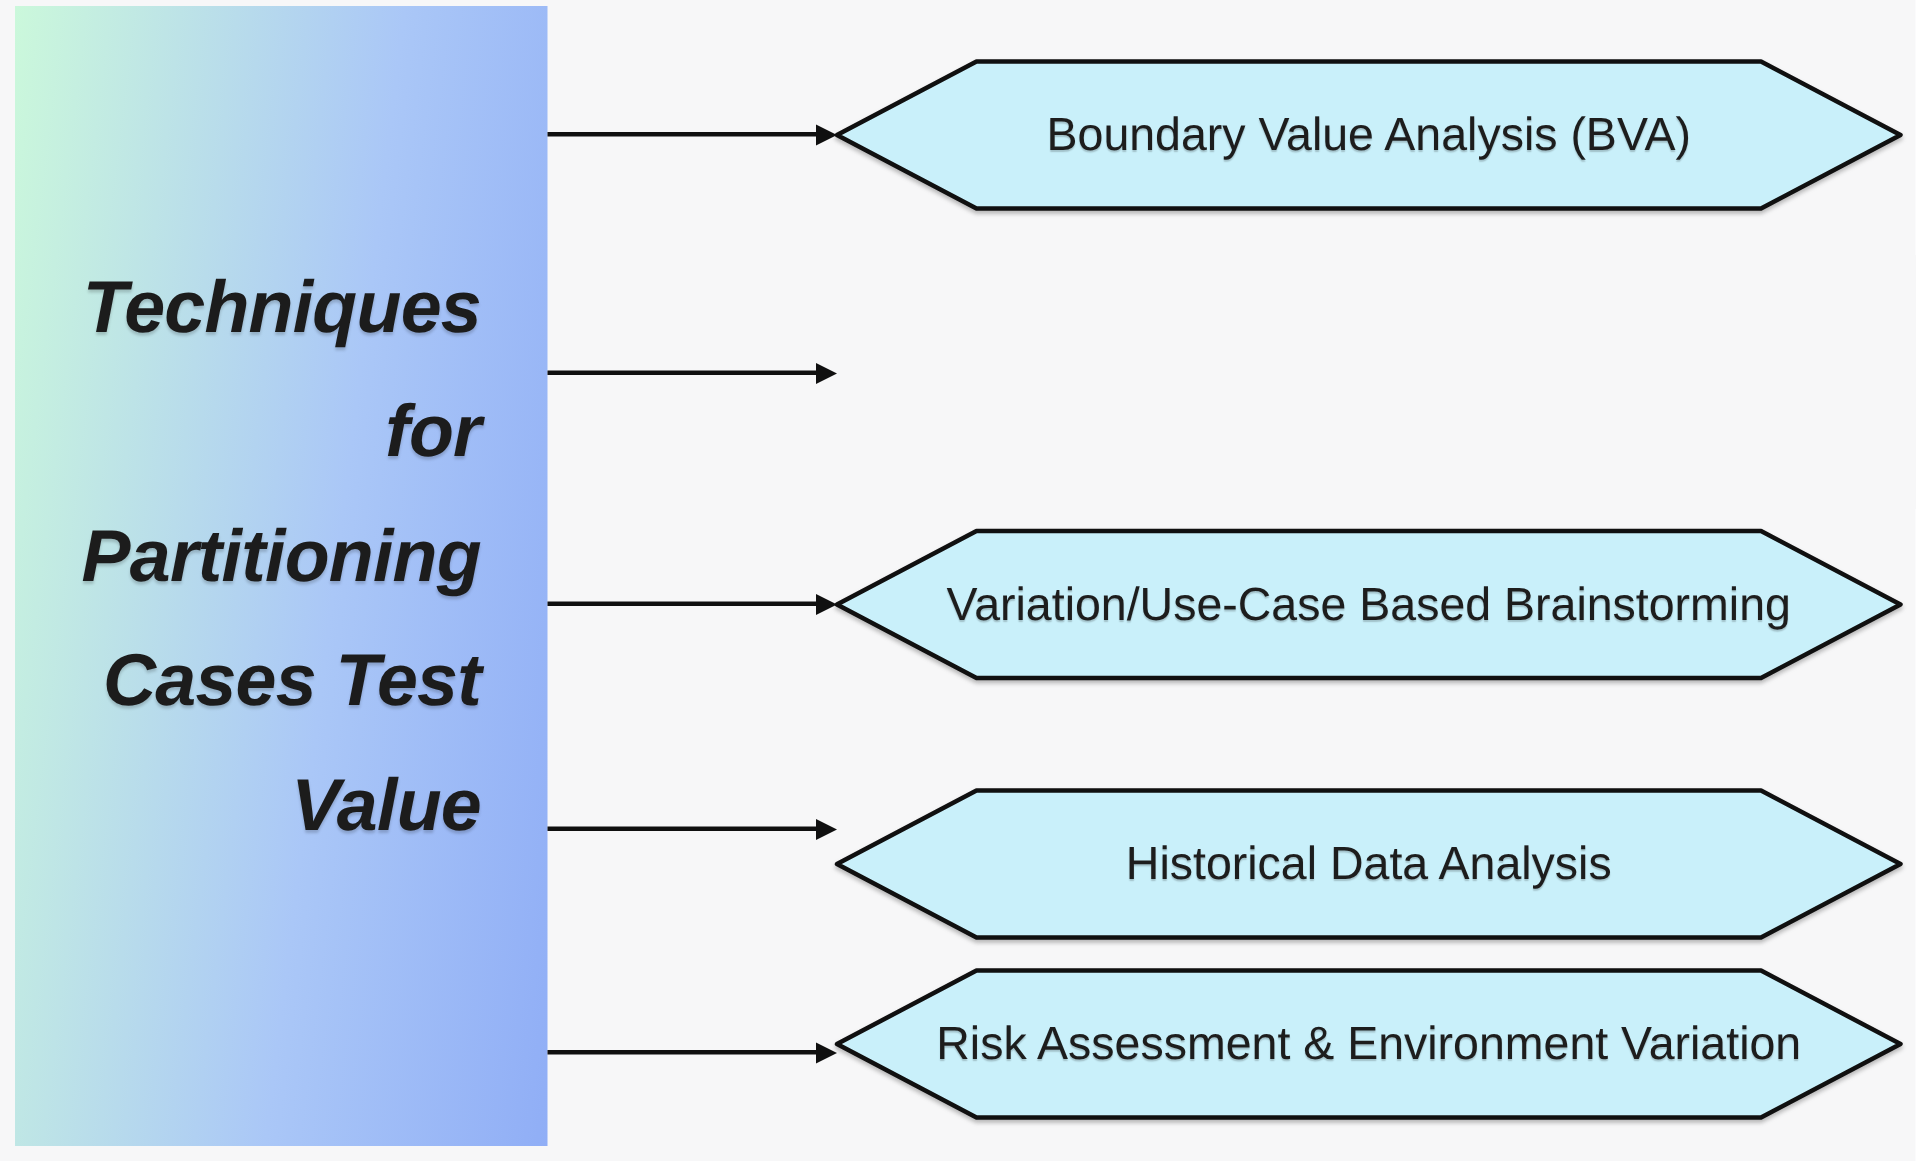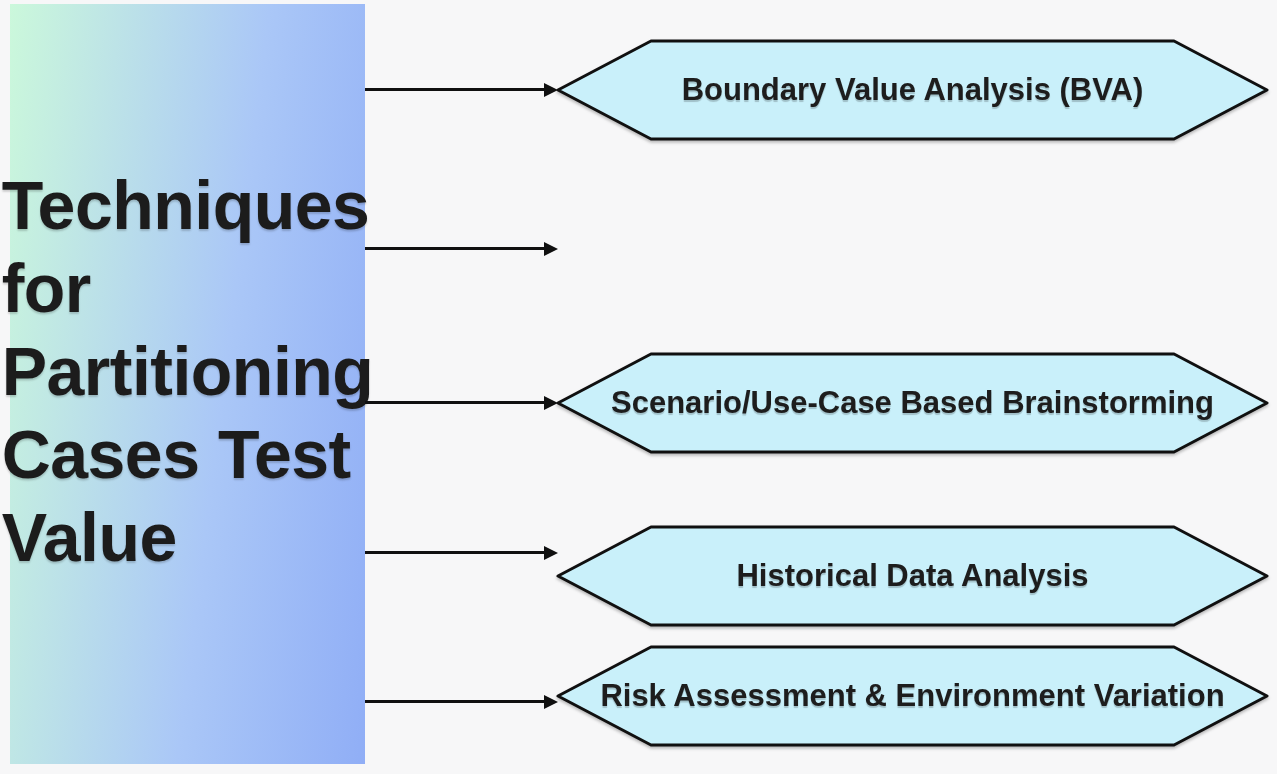--- a/index.html
+++ b/index.html
@@ -21,28 +21,29 @@
     left: 10px;
     top: 4px;
     width: 355px;
     height: 760px;
     background: linear-gradient(97deg, #cbf8db 0%, #aac7f7 58%, #90aef6 100%);
     display: flex;
     align-items: center;
     justify-content: center;
   }
   .title {
-    text-align: left;
-    font-size: 68px;
+    text-align: right;
+    font-size: 49px;
     line-height: 83px;
     font-weight: 700;
     color: #1c1c1c;
     letter-spacing: -0.5px;
     text-shadow: 0 2px 2px rgba(0,0,0,0.18);
     margin-top: -26px;
+    font-style: italic;
   }
   
   .arrow {
     position: absolute;
     left: 365px;
     width: 179px;
     height: 0;
     border-top: 3px solid #101010;
   }
   .arrow .head {
@@ -79,21 +80,21 @@
   .hex-label {
     position: absolute;
     left: 0;
     top: 0;
     width: 100%;
     height: 100%;
     display: flex;
     align-items: center;
     justify-content: center;
     font-size: 31px;
-    font-weight: 700;
+    font-weight: 400;
     color: #1d1d1d;
     text-shadow: 0 1.5px 1px rgba(0,0,0,0.2);
   }
 </style>
 </head>
 <body>
 
 <div class="canvas">
 
   <div class="panel">
@@ -127,21 +128,21 @@
       <polygon points="2,51 95,2 618,2 711,51 618,100 95,100"></polygon>
     </svg>
     <div class="hex-label">Boundary Value Analysis (BVA)</div>
   </div>
 
 
   <div class="hex" style="top:352px">
     <svg viewBox="0 0 713 102" preserveAspectRatio="none">
       <polygon points="2,51 95,2 618,2 711,51 618,100 95,100"></polygon>
     </svg>
-    <div class="hex-label">Scenario/Use-Case Based Brainstorming</div>
+    <div class="hex-label">Variation/Use-Case Based Brainstorming</div>
   </div>
 
   <div class="hex" style="top:525px">
     <svg viewBox="0 0 713 102" preserveAspectRatio="none">
       <polygon points="2,51 95,2 618,2 711,51 618,100 95,100"></polygon>
     </svg>
     <div class="hex-label">Historical Data Analysis</div>
   </div>
 
   <div class="hex" style="top:645px">

